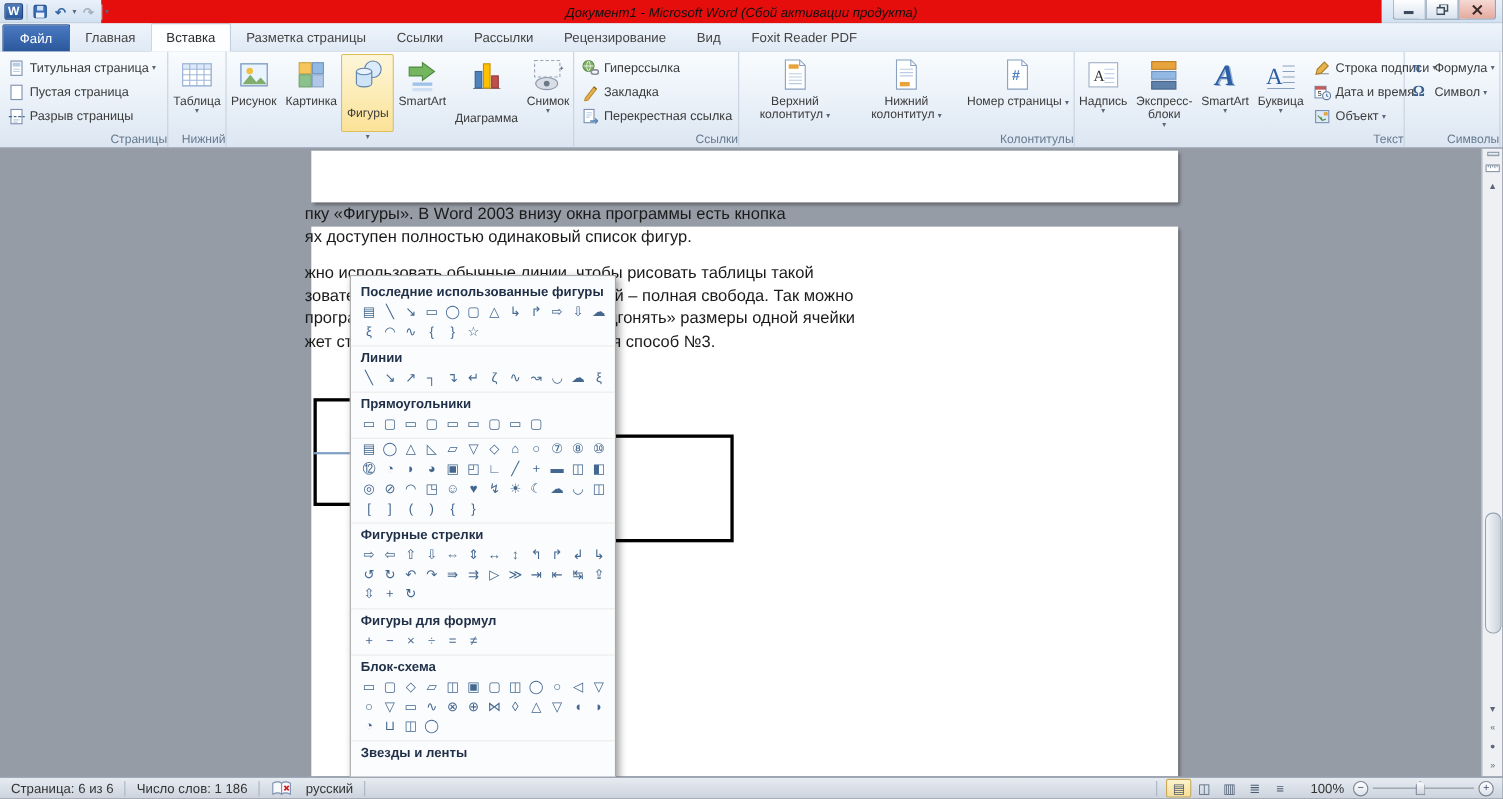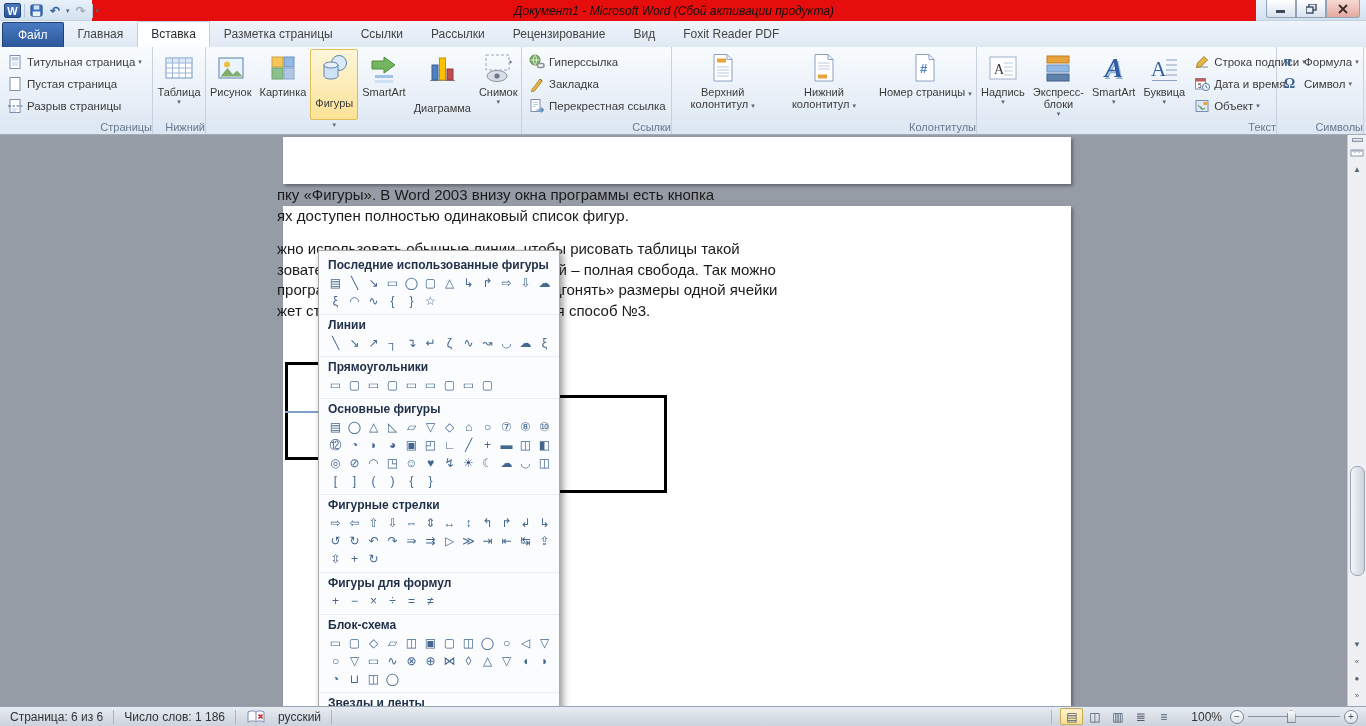--- a/index.html
+++ b/index.html
@@ -524,21 +524,20 @@
               <span class="cell">▭</span>
               <span class="cell">▢</span>
               <span class="cell">▭</span>
               <span class="cell">▭</span>
               <span class="cell">▢</span>
               <span class="cell">▭</span>
               <span class="cell">▢</span>
             </div>
           </div>
           <div class="sec">
-            <div class="sec-head">Основные фигуры</div>
             <div class="sec-grid">
               <span class="cell">▤</span>
               <span class="cell">◯</span>
               <span class="cell">△</span>
               <span class="cell">◺</span>
               <span class="cell">▱</span>
               <span class="cell">▽</span>
               <span class="cell">◇</span>
               <span class="cell">⌂</span>
               <span class="cell">○</span>

